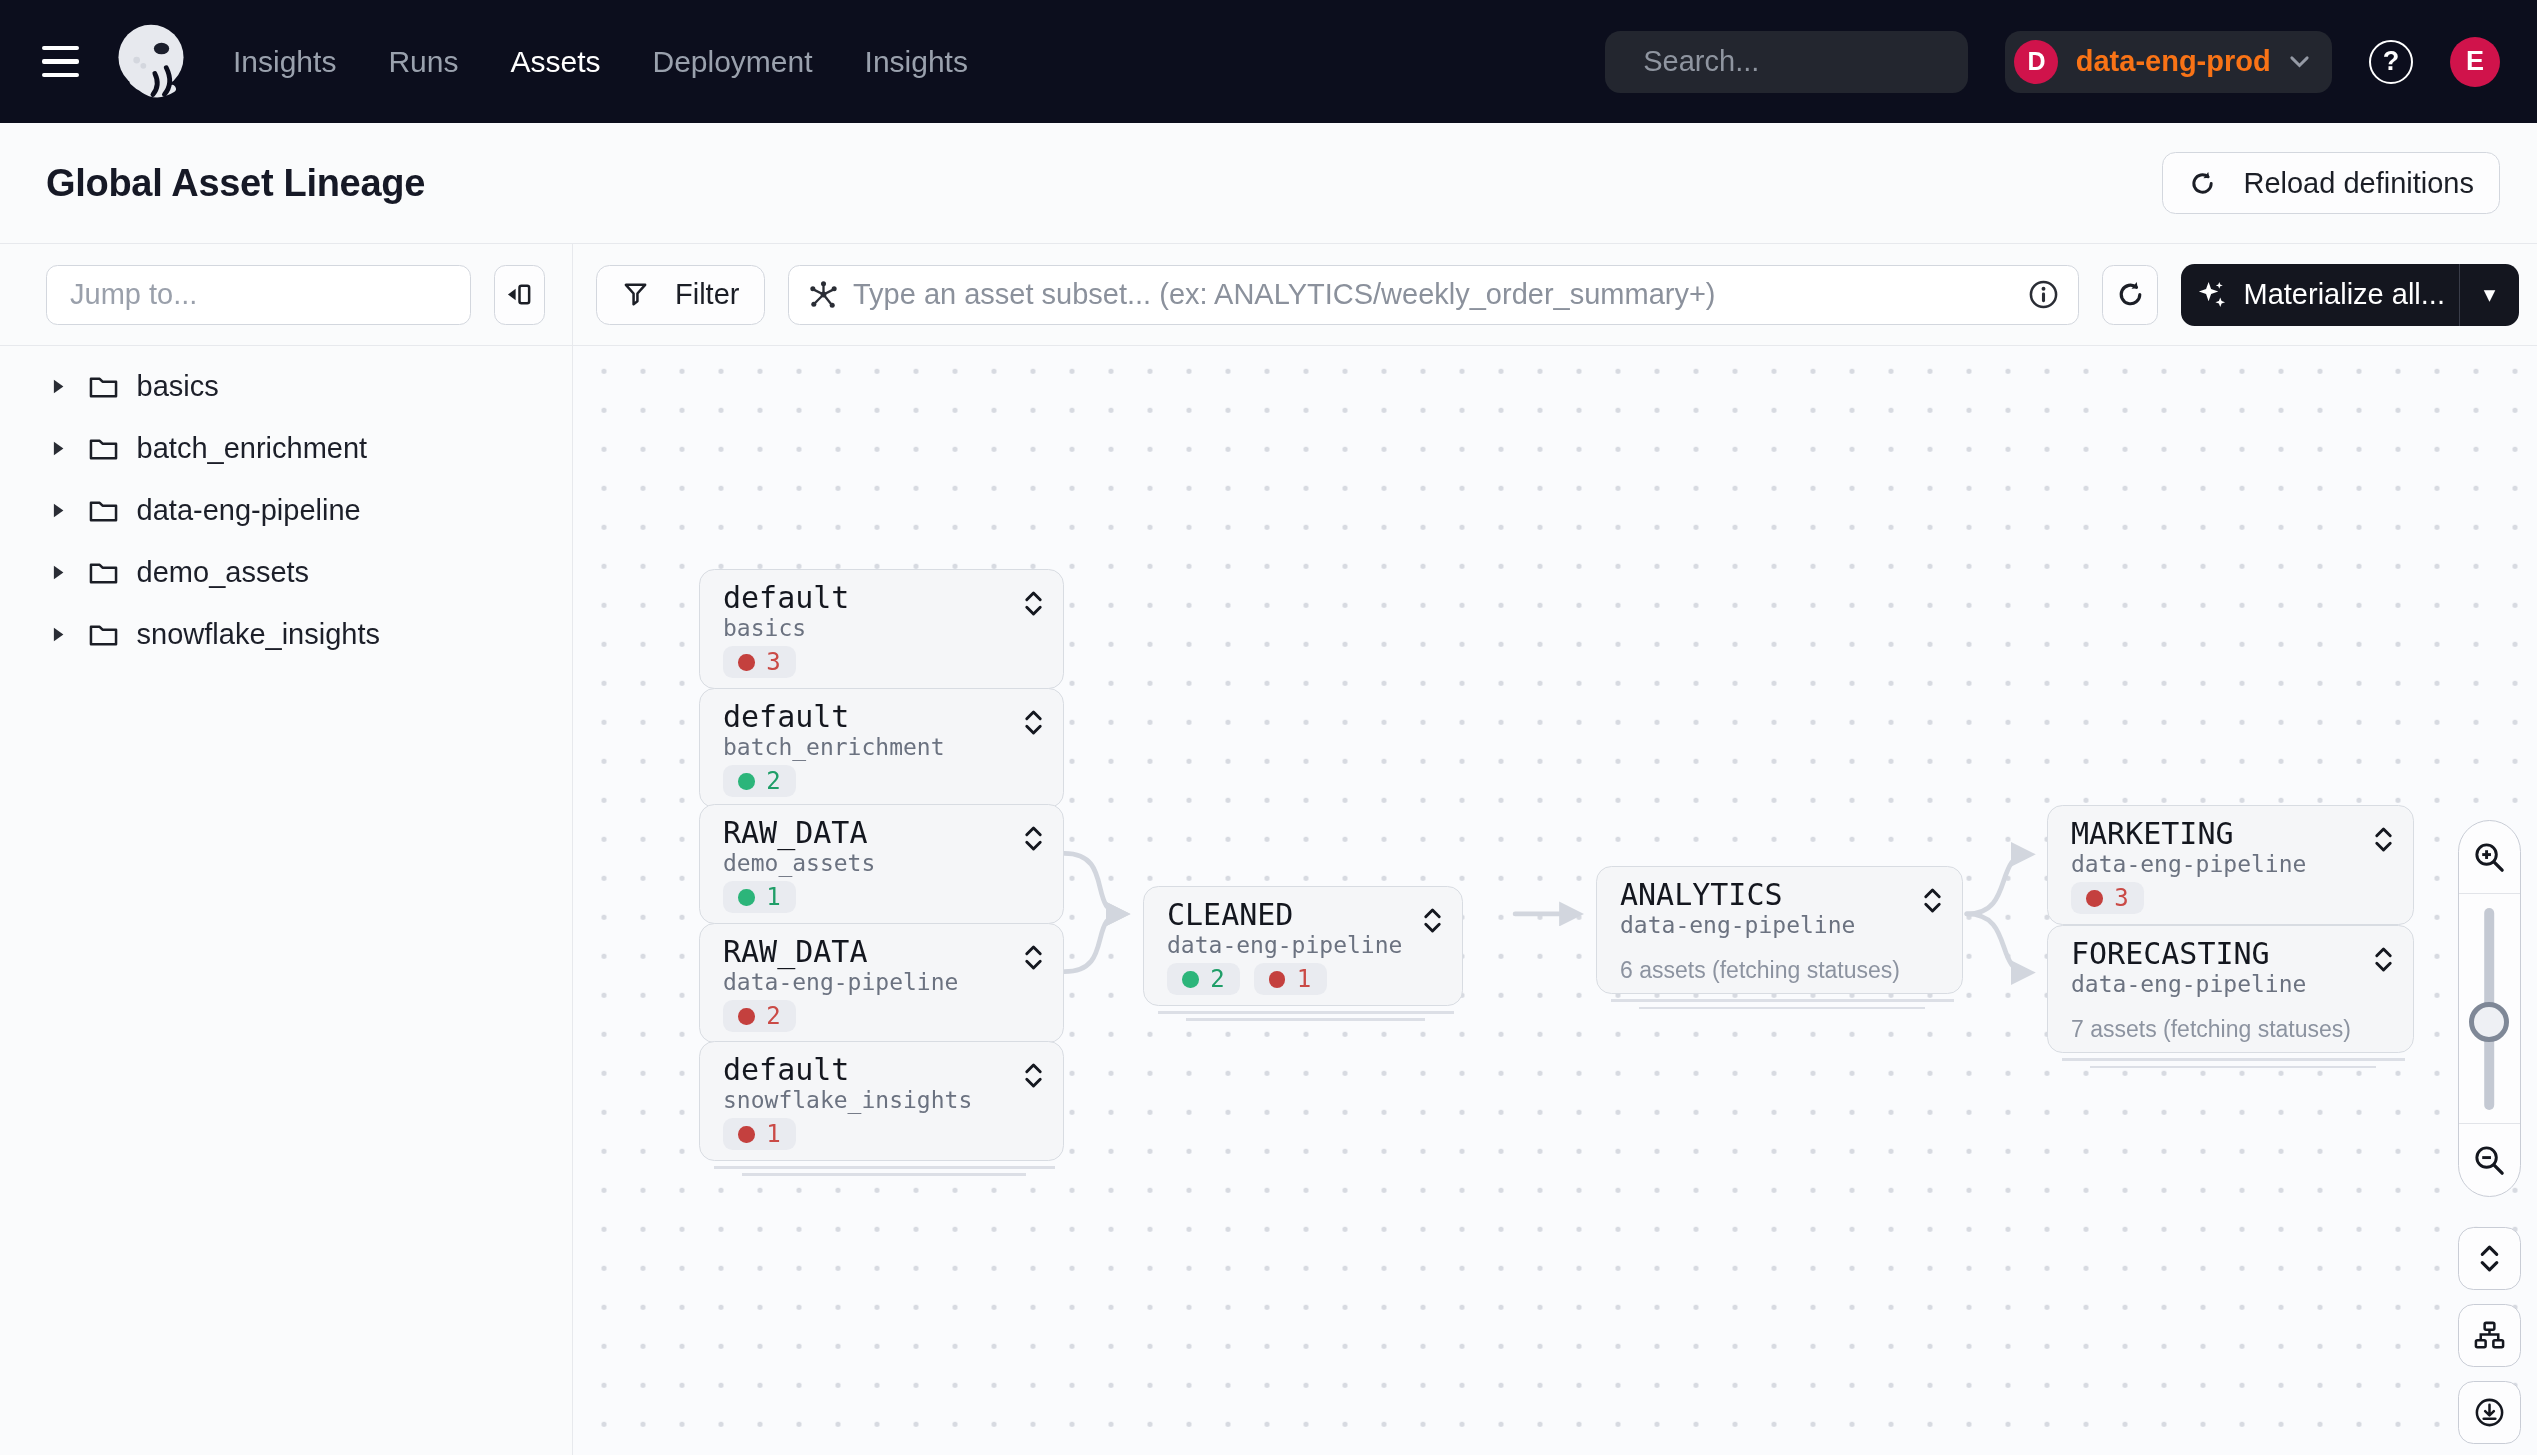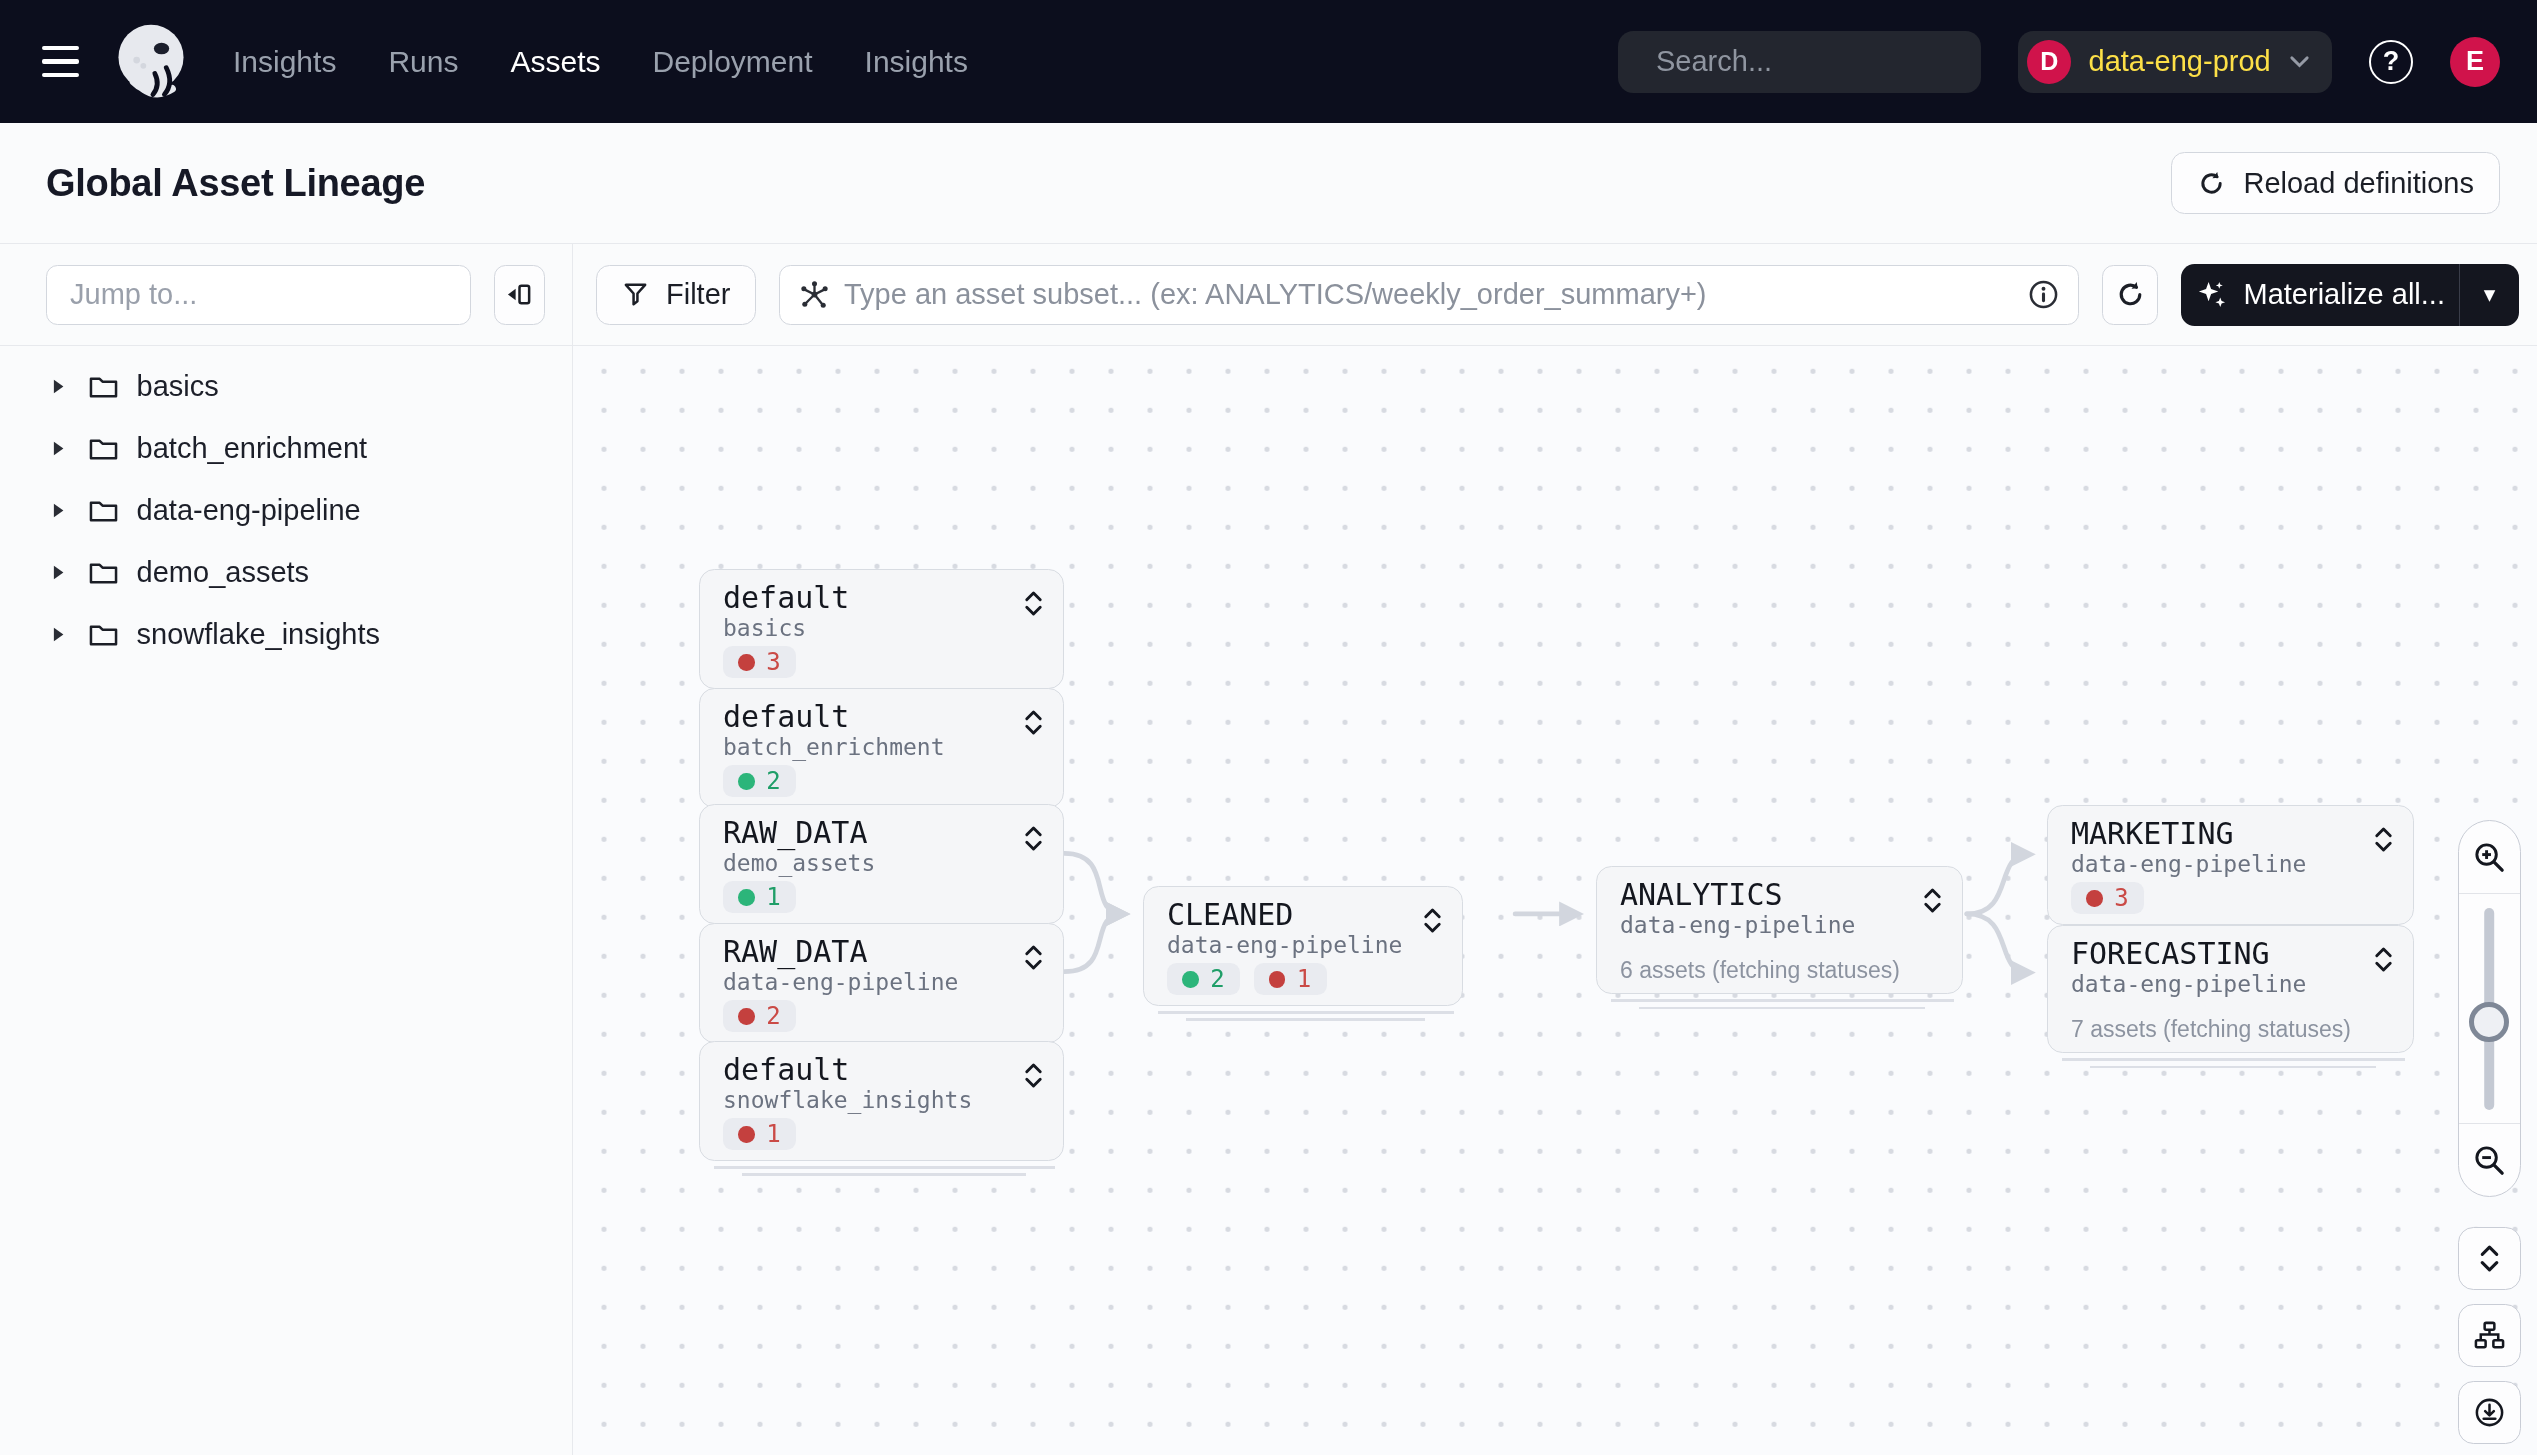--- a/index.html
+++ b/index.html
@@ -14,28 +14,28 @@
   .navlinks { display:flex; gap:52px; margin-left:38px; font-size:30px; color:#9aa1ad; }
   .navlink { cursor:pointer; }
   .navlink.active { color:#ffffff; font-weight:400; }
   .nav-right { margin-left:auto; display:flex; align-items:center; gap:37px; }
   .search-pill { width:363px; height:62px; background:#23262f; border-radius:15.4px; display:flex; align-items:center; padding:0 23px; gap:15.4px; }
   .search-pill input { flex:1; background:transparent; border:none; outline:none; color:#e8eaee; font-size:29px; font-family:"Liberation Sans",sans-serif; }
   .search-pill input::placeholder { color:#8f95a0; }
   .search-slash { color:#8f95a0; font-size:29px; }
   .deploy-pill { height:62px; background:#23262f; border-radius:15.4px; display:flex; align-items:center; padding:0 21px 0 9.6px; gap:17.3px; cursor:pointer; }
   .deploy-badge { width:44px; height:44px; border-radius:50%; background:#d0134b; color:#fff; font-size:25px; font-weight:700; display:flex; align-items:center; justify-content:center; }
-  .deploy-name { color:#fde047; font-size:29px; font-weight:400; }
+  .deploy-name { color:#f97316; font-size:29px; font-weight:700; }
   .help-circle { width:44px; height:44px; border-radius:50%; border:2.9px solid #ffffff; color:#ffffff; font-size:27px; font-weight:700; display:flex; align-items:center; justify-content:center; cursor:pointer; }
   .avatar { width:50px; height:50px; border-radius:50%; background:#d0134b; color:#fff; font-size:27px; font-weight:700; display:flex; align-items:center; justify-content:center; cursor:pointer; }
 
   
   .page-header { height:121px; display:flex; align-items:center; padding:0 38px 0 46px; border-bottom:1.9px solid #e7e9ed; background:#fafbfc; }
   .page-title { font-size:38px; font-weight:700; color:#161926; letter-spacing:-0.3px; }
-  .btn { display:flex; align-items:center; gap:17px; background:#fdfdfe; border:1.9px solid #d3d7de; border-radius:13.5px; height:62px; padding:0 25px; font-size:29px; color:#1b1e26; cursor:pointer;text-align:right; }
+  .btn { display:flex; align-items:center; gap:26px; background:#fdfdfe; border:1.9px solid #d3d7de; border-radius:13.5px; height:62px; padding:0 25px; font-size:29px; color:#1b1e26; cursor:pointer;text-align:right; }
   .reload-btn { margin-left:auto; }
 
   
   .toolbar { height:102px; display:flex; border-bottom:1.9px solid #e7e9ed; background:#fafbfc; }
   .toolbar-left { width:573px; border-right:1.9px solid #e7e9ed; display:flex; align-items:center; padding:0 27px 0 46px; gap:23px; }
   .jump-input { flex:1; height:60px; border:1.9px solid #d3d7de; border-radius:11.5px; background:#fff; padding:0 23px; font-size:29px; color:#1b1e26; outline:none; font-family:"Liberation Sans",sans-serif; }
   .jump-input::placeholder { color:#9aa0ab; }
   .sq-btn { width:54px; height:60px; border:1.9px solid #d3d7de; border-radius:11.5px; background:#fdfdfe; display:flex; align-items:center; justify-content:center; cursor:pointer; }
   .toolbar-right { flex:1; display:flex; align-items:center; padding:0 19px 0 23px; gap:23px; }
   .subset-input { flex:1; height:60px; border:1.9px solid #d3d7de; border-radius:11.5px; background:#fff; display:flex; align-items:center; padding:0 19px; gap:13.5px; }

